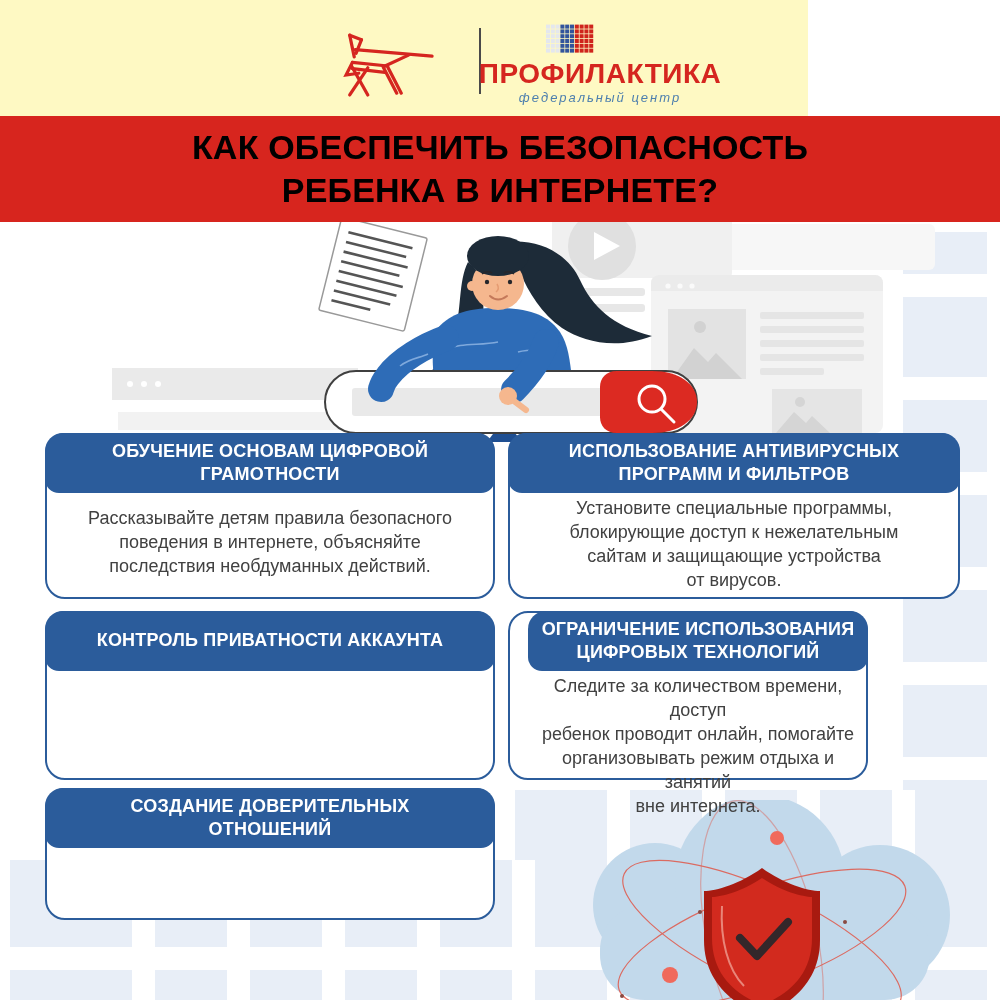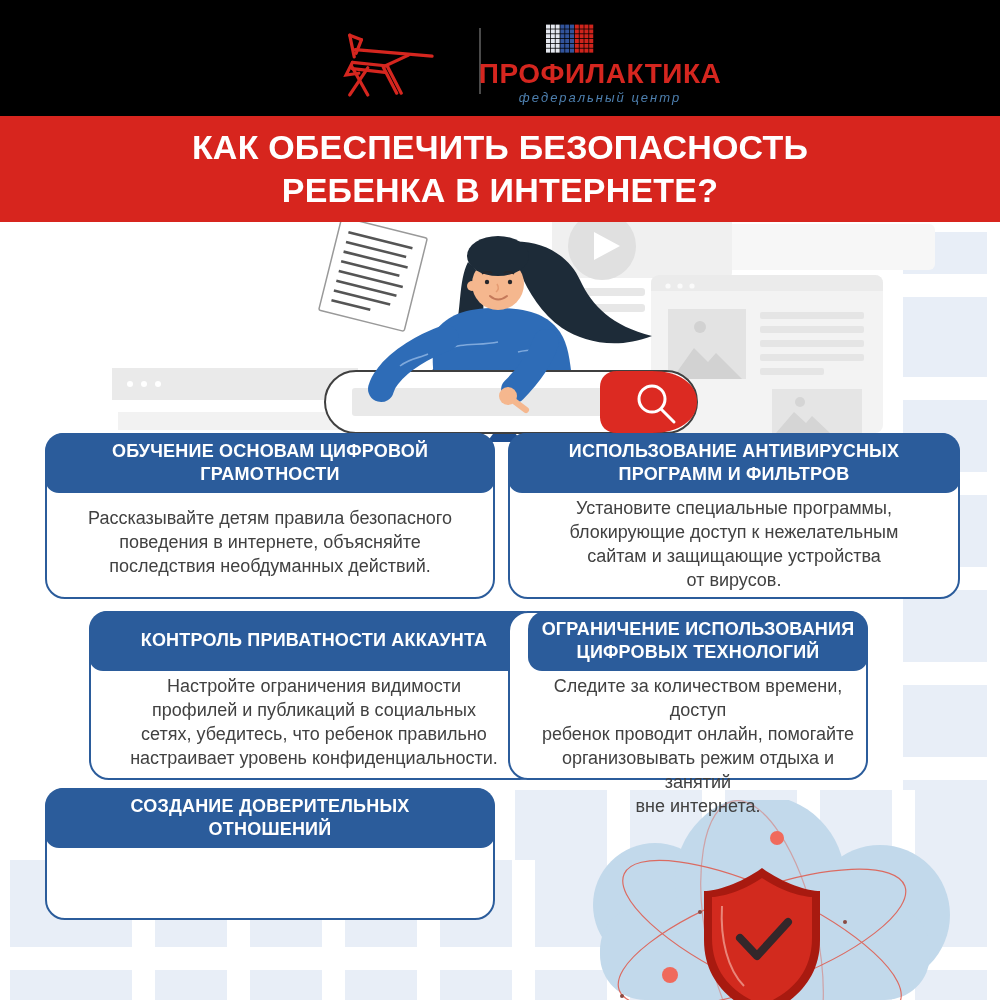--- a/index.html
+++ b/index.html
@@ -12,52 +12,52 @@
     background-image:
       repeating-linear-gradient(to right, transparent 0 72px, #ffffff 72px 95px),
       repeating-linear-gradient(to bottom, #e8eef7 0 72px, #ffffff 72px 95px);
     z-index:1;
   }
   #sq-right {left:893px;top:232px;width:107px;height:768px;background-position:22px 0, 0 73px;}
   #sq-mid   {left:505px;top:790px;width:495px;height:70px; background-position:30px 0, 0 -10px;}
   #sq-bottom{left:0;   top:860px;width:1000px;height:140px;background-position:60px 0, 0 15px;}
 
   
-  #logo-strip{position:absolute;left:0;top:0;width:1000px;height:116px;background:#000000;z-index:4;}
+  #logo-strip{position:absolute;left:0;top:0;width:808px;height:116px;background:#fef9c3;z-index:4;}
   #chair-logo{position:absolute;left:330px;top:28px;}
   #logo-divider{position:absolute;left:479px;top:28px;width:2px;height:66px;background:#4a4a4a;}
   #pixel-grid{position:absolute;left:546px;top:24px;}
   #brand-name{position:absolute;left:470px;top:58px;width:260px;text-align:center;
     font-size:28px;font-weight:800;letter-spacing:.5px;color:#d5261f;}
   #brand-sub{position:absolute;left:470px;top:90px;width:260px;text-align:center;
     font-size:13px;font-weight:500;letter-spacing:2px;color:#4d7fae;font-style:italic;}
 
   
   #banner{position:absolute;left:0;top:116px;width:1000px;height:106px;background:#d7251e;
     display:flex;align-items:center;justify-content:center;z-index:4;}
-  #banner .banner-title{color:#ffffff;font-size:34px;font-weight:800;letter-spacing:.2px;
+  #banner .banner-title{color:#000000;font-size:34px;font-weight:800;letter-spacing:.2px;
     line-height:1.26;text-align:center;white-space:pre-line;}
 
   
   #illus{position:absolute;left:0;top:222px;width:1000px;height:220px;z-index:2;}
   
   #cloud-shield{position:absolute;left:560px;top:800px;width:440px;height:200px;z-index:2;}
 
   
   .card{position:absolute;background:#ffffff;border:2px solid #2b5c9b;border-radius:20px;
     display:flex;flex-direction:column;z-index:5;box-sizing:border-box;}
   .card-head{margin:-2px -2px 0 -2px;background:#2b5c9b;border-radius:18px 18px 14px 14px;
     color:#ffffff;font-weight:700;font-size:18px;line-height:1.28;letter-spacing:.2px;
     min-height:60px;display:flex;align-items:center;justify-content:center;text-align:center;
     white-space:pre-line;padding:4px 10px;box-sizing:border-box;}
   .card-body{flex:1;display:flex;align-items:center;justify-content:center;text-align:center;
     color:#414141;font-size:18px;line-height:1.33;white-space:pre-line;padding:4px 10px 8px;}
   #card-1{left:45px; top:433px;width:450px;height:166px;}
   #card-2{left:508px;top:433px;width:452px;height:166px;}
-  #card-3{left:45px; top:611px;width:450px;height:169px;margin-left:44px;}
+  #card-3{left:45px; top:611px;width:450px;height:169px;}
   #card-4{left:508px;top:611px;width:360px;height:169px;padding-left:20px;}
   #card-5{left:45px; top:788px;width:450px;height:132px;}
 </style>
 </head>
 <body>
 
 <div id="poster">
 
   <div id="sq-right" class="squares"></div>
   <div id="sq-mid" class="squares"></div>
@@ -285,24 +285,20 @@
   <div id="card-2" class="card">
     <div class="card-head">ИСПОЛЬЗОВАНИЕ АНТИВИРУСНЫХ
 ПРОГРАММ И ФИЛЬТРОВ</div>
     <div class="card-body">Установите специальные программы,
 блокирующие доступ к нежелательным
 сайтам и защищающие устройства
 от вирусов.</div>
   </div>
   <div id="card-3" class="card">
     <div class="card-head">КОНТРОЛЬ ПРИВАТНОСТИ АККАУНТА</div>
-    <div class="card-body">Настройте ограничения видимости
-профилей и публикаций в социальных
-сетях, убедитесь, что ребенок правильно
-настраивает уровень конфиденциальности.</div>
   </div>
   <div id="card-4" class="card">
     <div class="card-head">ОГРАНИЧЕНИЕ ИСПОЛЬЗОВАНИЯ
 ЦИФРОВЫХ ТЕХНОЛОГИЙ</div>
     <div class="card-body">Следите за количеством времени, доступ
 ребенок проводит онлайн, помогайте
 организовывать режим отдыха и занятий
 вне интернета.</div>
   </div>
   <div id="card-5" class="card">

